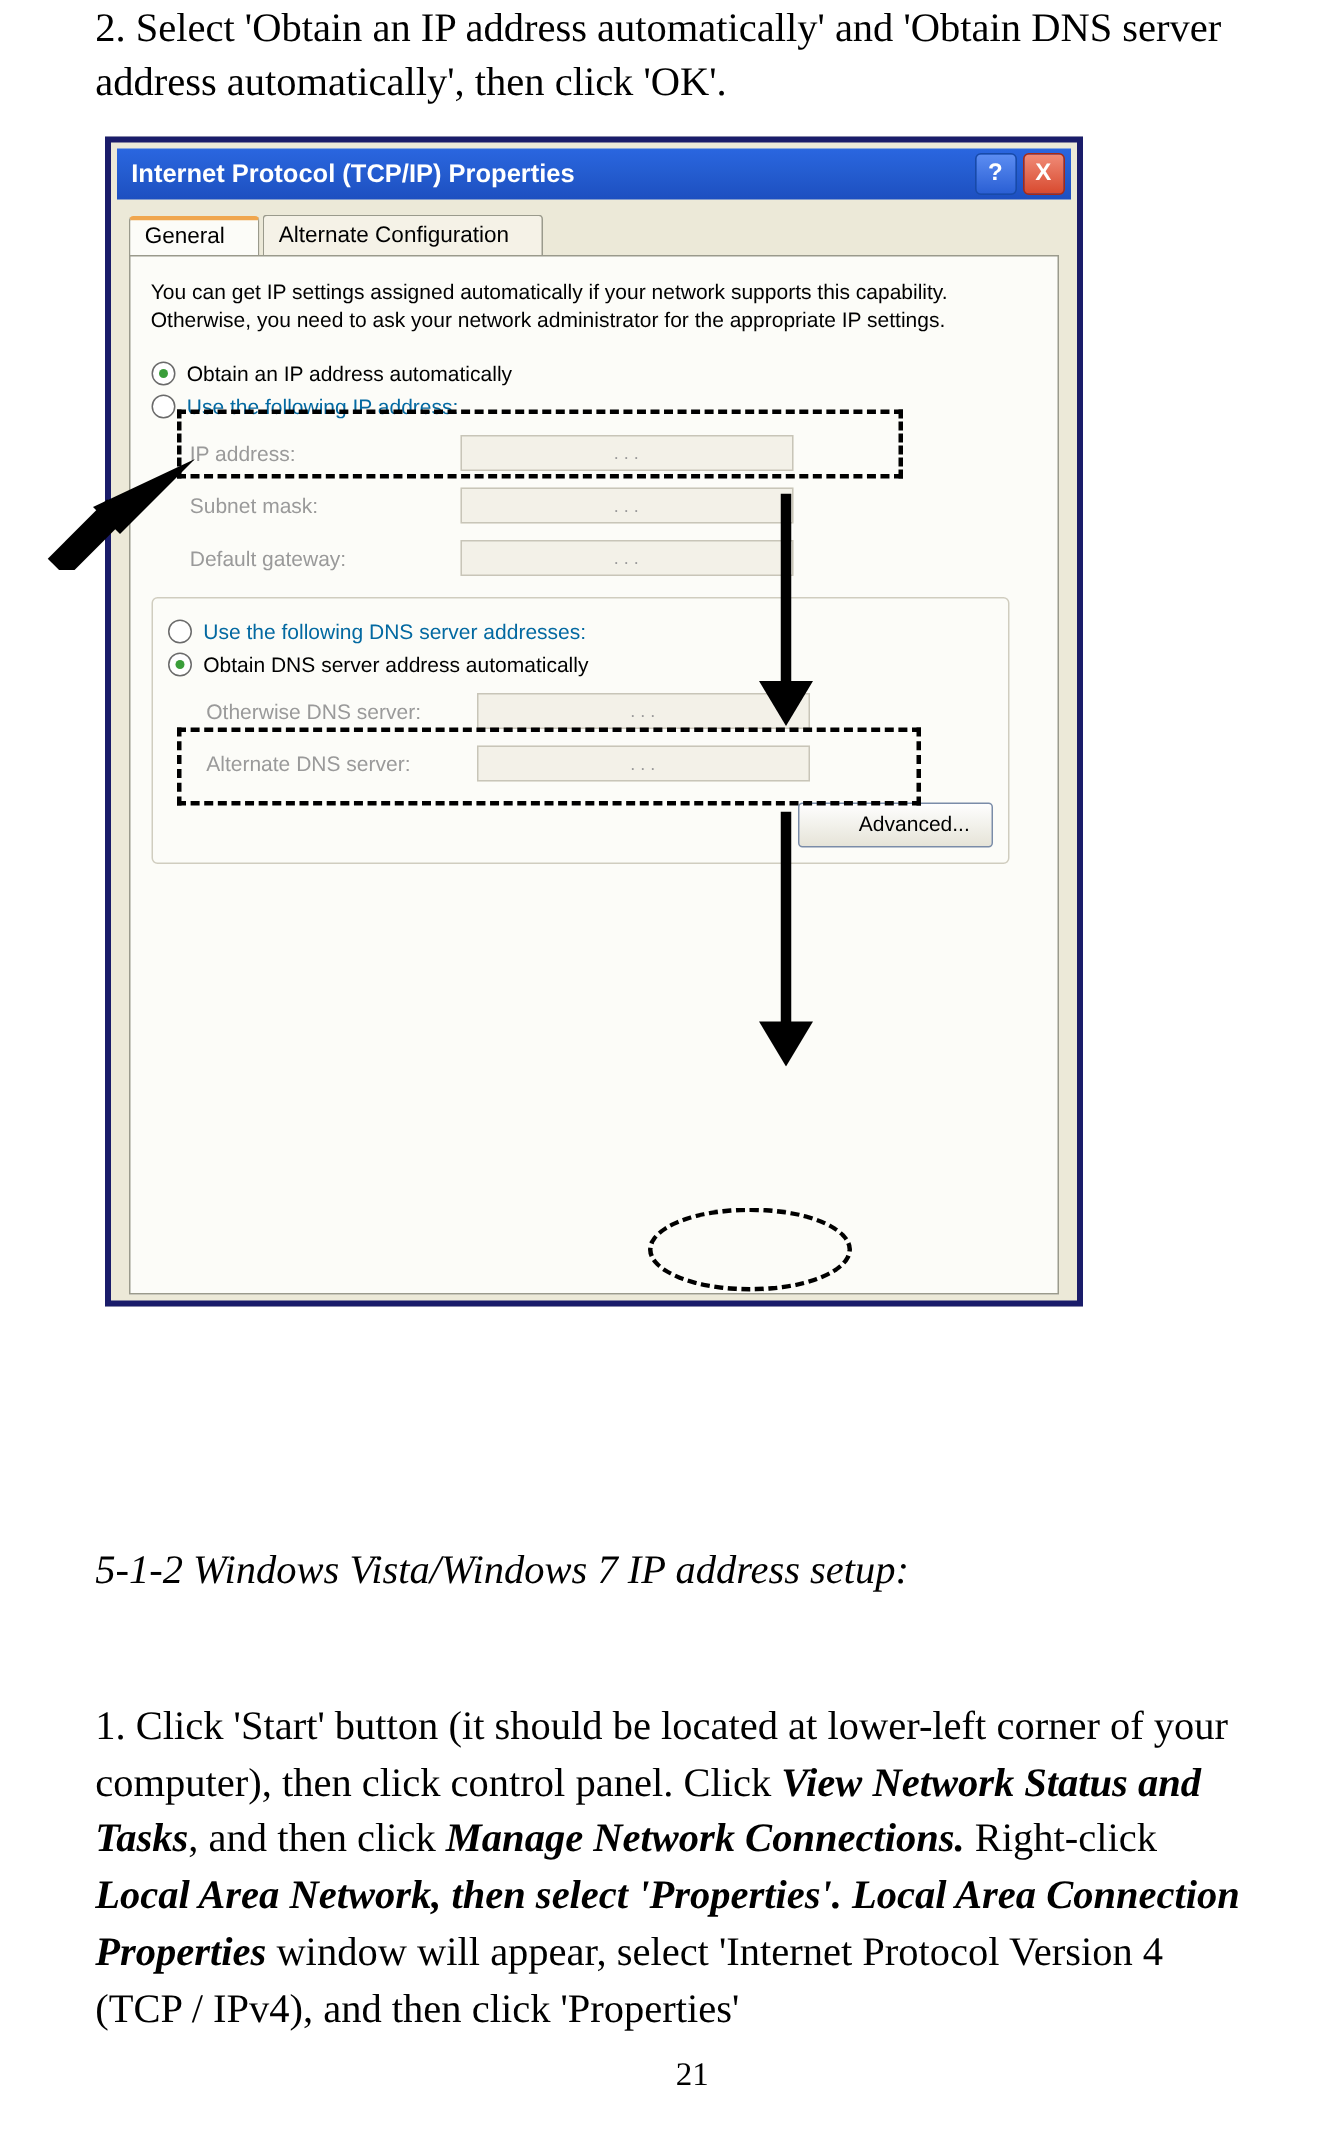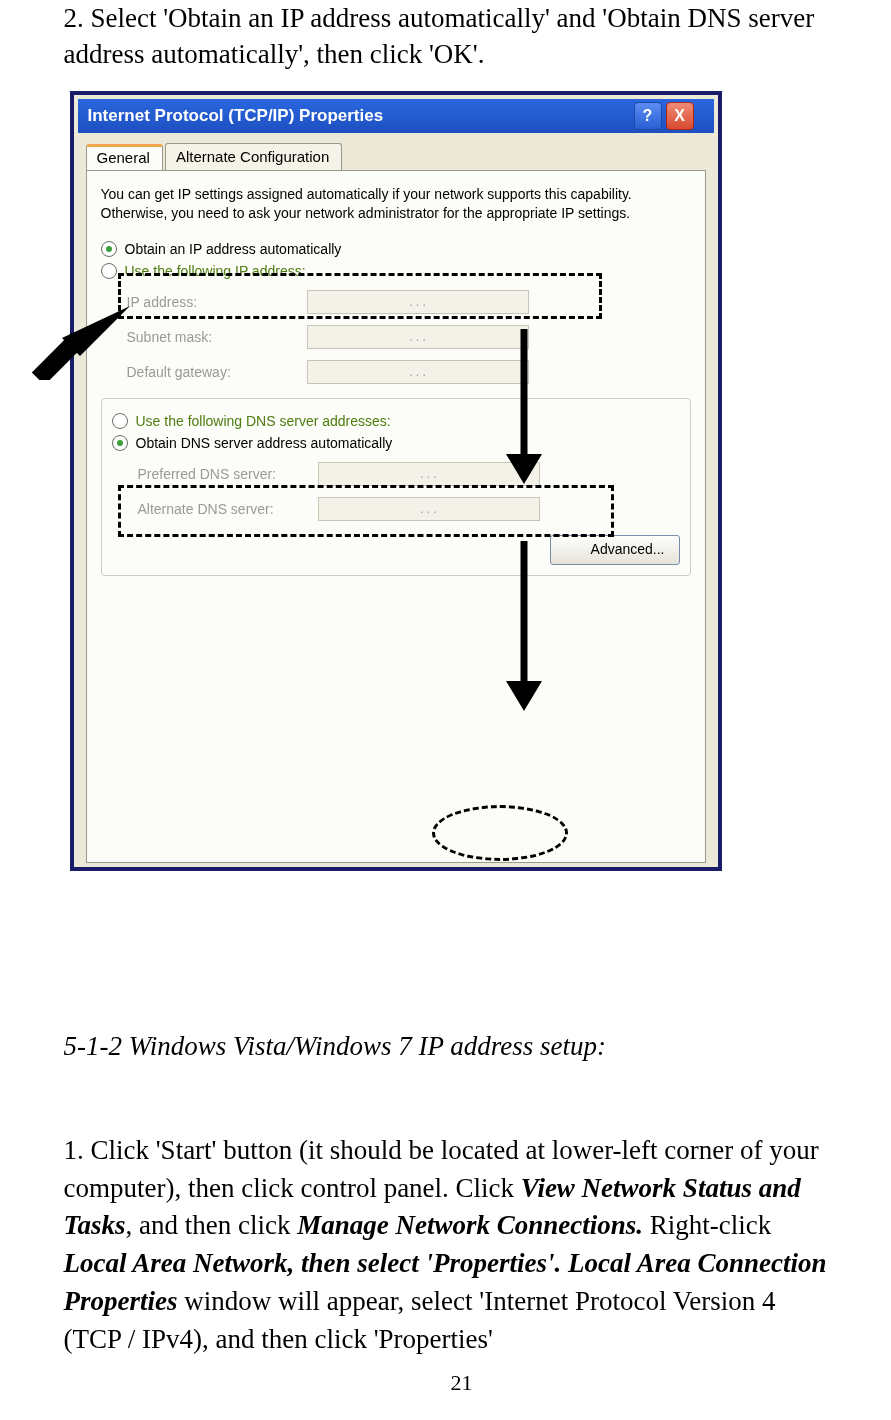--- a/index.html
+++ b/index.html
@@ -6,34 +6,34 @@
   .page{width:820px;min-height:1420px;margin:0 auto;padding:0 28px 24px 28px;box-sizing:border-box;position:relative}
   .instruction{font-size:27px;line-height:1.35;margin:0 0 18px 0}
   .page-num{position:absolute;bottom:24px;left:16px;width:100%;text-align:center;font-size:22px}
   .heading{font-style:italic;font-size:27px;margin:160px 0 70px 0}
   .body-text{font-size:27px;line-height:1.4}
   .body-text b,.body-text i.b{font-style:italic;font-weight:bold}
   
   .shot-wrap{position:relative;width:652px;height:780px;border:4px solid #1a1c6a;margin:8px 0 0 6px;box-sizing:border-box;background:#ece9d8}
   .shot-inner{position:absolute;inset:4px;display:flex;flex-direction:column}
   
-  .titlebar{height:34px;background:linear-gradient(#2a66e0,#245ccf 50%,#1d4fc0);display:flex;align-items:center;padding:0 20px 0 10px}
+  .titlebar{height:34px;background:linear-gradient(#2a66e0,#245ccf 50%,#1d4fc0);display:flex;align-items:center;padding:0 4px 0 10px}
   .titlebar .title{color:#fff;font-family:Tahoma,Arial,sans-serif;font-size:17px;font-weight:bold;flex:1}
   .titlebar .tbtn{width:26px;height:26px;margin-left:4px;border-radius:4px;display:flex;align-items:center;justify-content:center;color:#fff;font-family:Tahoma,Arial,sans-serif;font-size:16px;font-weight:bold}
   .titlebar .help{background:linear-gradient(#5c8df2,#2a5fd4);border:1px solid #184aa8}
   .titlebar .close{background:linear-gradient(#f08b77,#d84a2f);border:1px solid #a82a14}
   .tabs{display:flex;padding:10px 8px 0 8px;font-family:Tahoma,Arial,sans-serif;font-size:15px}
-  .tab{padding:4px 12px 5px 10px;border:1px solid #9a9a8c;border-bottom:none;background:#f5f2e7;margin-right:2px;border-radius:3px 3px 0 0}
+  .tab{padding:4px 22px 5px 10px;border:1px solid #9a9a8c;border-bottom:none;background:#f5f2e7;margin-right:2px;border-radius:3px 3px 0 0}
   .tab.active{background:#fcfcf8;position:relative;top:1px;border-top:3px solid #f0a64e;padding-top:2px}
-  .panel{flex:1;margin:0 8px 0 8px;border:1px solid #9a9a8c;background:#fcfcf8;padding:14px 14px 8px 14px;font-family:Tahoma,Arial,sans-serif;font-size:14px;color:#000;position:relative}
+  .panel{flex:1;margin:0 8px 0 8px;border:1px solid #9a9a8c;background:#fcfcf8;padding:14px 32px 8px 14px;font-family:Tahoma,Arial,sans-serif;font-size:14px;color:#000;position:relative}
   .desc{line-height:1.35;margin-bottom:18px}
   .radio-row{display:flex;align-items:center;margin:6px 0}
   .radio{width:14px;height:14px;border-radius:50%;border:1px solid #6a6a6a;margin-right:8px;background:#fff;display:inline-flex;align-items:center;justify-content:center;flex-shrink:0}
   .radio.sel::after{content:"";width:6px;height:6px;border-radius:50%;background:#3a9e3a}
-  .radio-row.dis{color:#4d7c0f}
+  .radio-row.dis{color:#0369a1}
   .fields{margin:6px 0 14px 26px}
   .field-row{display:flex;align-items:center;margin:11px 0}
   .field-row .lbl{width:180px;color:#9a9a9a}
   .field-row .ip{width:220px;height:22px;border:1px solid #c8c5b8;background:#f3f1e8;display:flex;align-items:center;justify-content:space-around;color:#9a9a9a;font-size:12px}
   .group{border:1px solid #d0cdbf;border-radius:4px;padding:8px 10px 10px 10px;margin:6px 0 2px 0;position:relative}
   .btn{display:inline-block;min-width:100px;height:28px;border:1px solid #7a8ca8;border-radius:3px;background:linear-gradient(#fefefe,#e6e4d8);font-family:Liberation Sans, sans-serif;font-size:14px;text-align:right;line-height:26px;padding:0 14px}
   .btn.primary{border:2px solid #4a76c8;line-height:24px}
   .adv-row{text-align:right;margin-top:10px}
   .actions{display:flex;justify-content:flex-end;gap:10px;padding:12px 10px 10px 10px}
   
@@ -92,21 +92,21 @@
           <div class="radio-row dis">
             <span class="radio"></span>
             <span>Use the following DNS server addresses:</span>
           </div>
           <div class="radio-row">
             <span class="radio sel"></span>
             <span>Obtain DNS server address automatically</span>
           </div>
           <div class="fields">
             <div class="field-row">
-                <span class="lbl">Preferred DNS server:</span>
+                <span class="lbl">Otherwise DNS server:</span>
                 <span class="ip">.    .    .</span>
               </div>
             <div class="field-row">
                 <span class="lbl">Alternate DNS server:</span>
                 <span class="ip">.    .    .</span>
               </div>
           </div>
           <div class="adv-row"><span class="btn">Advanced...</span></div>
         </div>
       </div>

